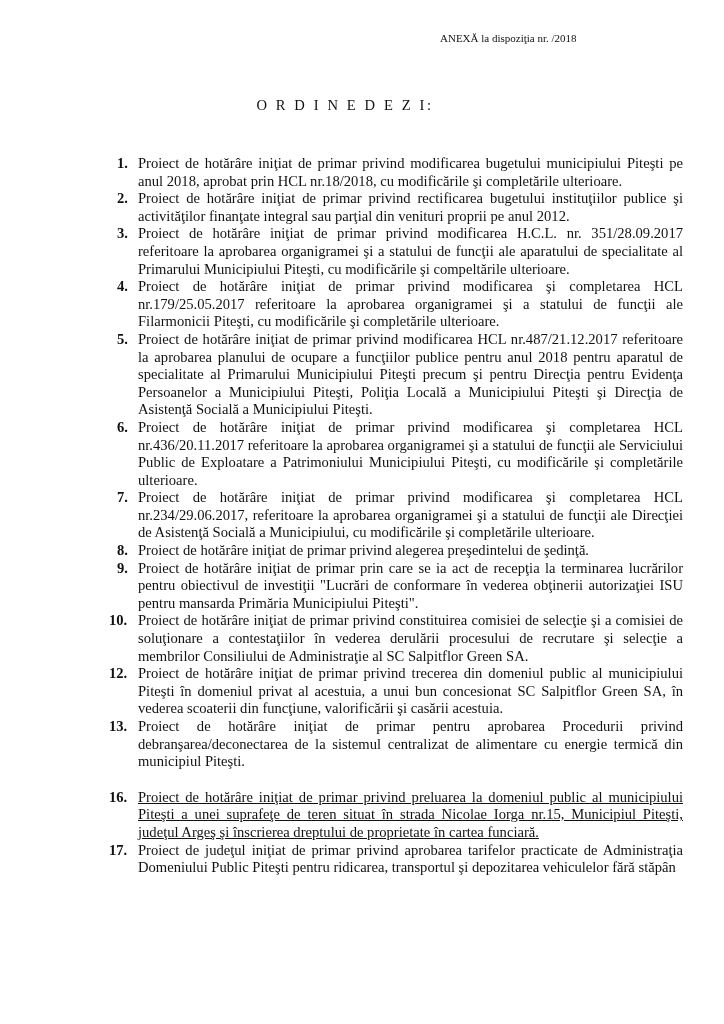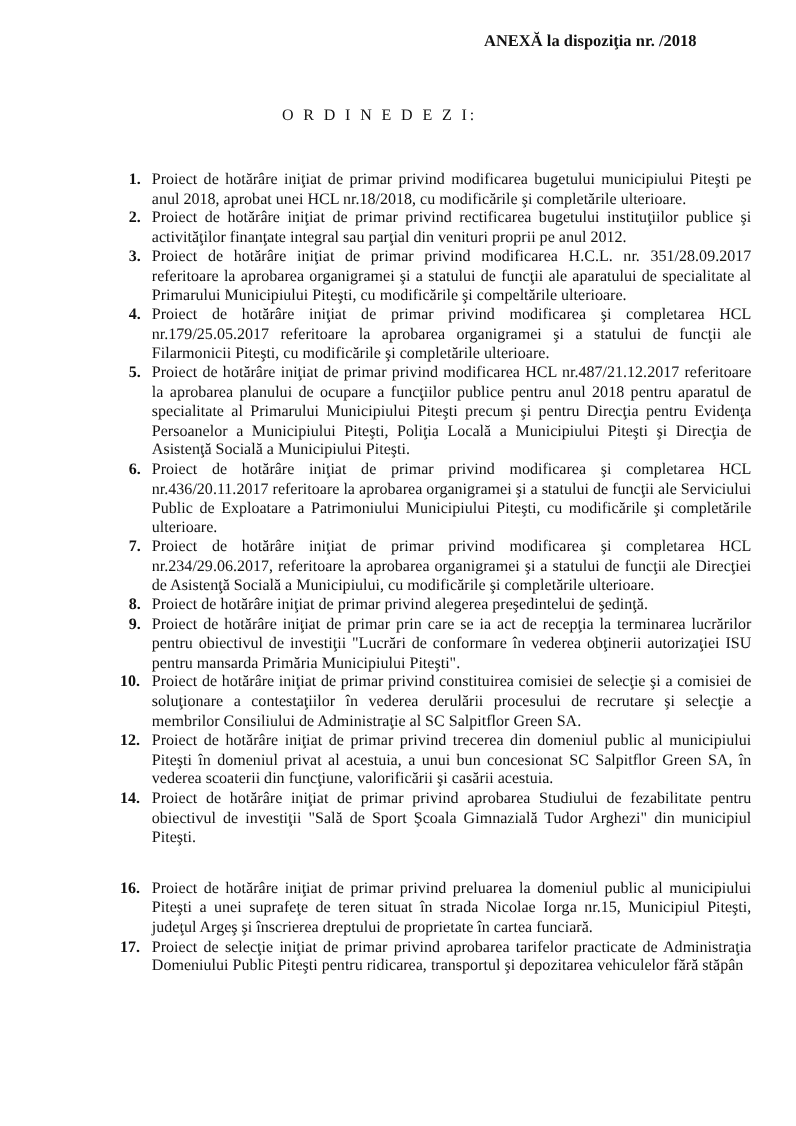--- a/index.html
+++ b/index.html
@@ -3,52 +3,52 @@
 <meta charset="utf-8">
 <style>
   html, body { margin: 0; padding: 0; background: #ffffff; }
   body {
     width: 724px; height: 1024px; overflow: hidden; position: relative;
     font-family: "Liberation Serif", "DejaVu Serif", serif;
     color: #111111;
   }
   .annex {
     position: absolute; top: 30px; left: 440px;
-    font-size: 15px; line-height: 17px; white-space: nowrap; font-weight: bold;
+    font-size: 11px; line-height: 17px; white-space: nowrap;
   }
   .title {
     position: absolute; top: 97px; left: 0; width: 668px;
     text-align: center; font-size: 14.6px; letter-spacing: 2.6px;
     padding-left: 22px; box-sizing: border-box;
   }
   .agenda {
     position: absolute; top: 155px; left: 117px; width: 566px;
     margin: 0; padding: 0; list-style: none;
     font-size: 14.6px; line-height: 17.6px;
   }
   .agenda li {
     position: relative; padding-left: 21px; text-align: justify;
   }
   .agenda li .num {
     position: absolute; left: 0; top: 0; font-weight: bold;
   }
   .agenda li.two-digit .num { left: -8px; }
   .agenda li .txt { display: block; }
-  .agenda li.gap { margin-top: 29px; }
+  .agenda li.gap { margin-top: 18px; text-decoration: underline; }
 </style>
 </head>
 <body>
 
 <div class="annex">ANEXĂ la dispoziţia nr. /2018</div>
 <div class="title">O R D I N E  D E  Z I:</div>
 
 <ol class="agenda">
   <li>
       <span class="num">1.</span>
-      <span class="txt">Proiect de hotărâre iniţiat de primar privind modificarea bugetului municipiului Piteşti pe anul 2018, aprobat unei HCL nr.18/2018, cu modificările şi completările ulterioare.</span>
+      <span class="txt">Proiect de hotărâre iniţiat de primar privind modificarea bugetului municipiului Piteşti pe anul 2018, aprobat prin HCL nr.18/2018, cu modificările şi completările ulterioare.</span>
     </li>
   <li>
       <span class="num">2.</span>
       <span class="txt">Proiect de hotărâre iniţiat de primar privind rectificarea bugetului instituţiilor publice şi activităţilor finanţate integral sau parţial din venituri proprii pe anul 2012.</span>
     </li>
   <li>
       <span class="num">3.</span>
       <span class="txt">Proiect de hotărâre iniţiat de primar privind modificarea H.C.L. nr. 351/28.09.2017 referitoare la aprobarea organigramei şi a statului de funcţii ale aparatului de specialitate al Primarului Municipiului Piteşti, cu modificările şi compeltările ulterioare.</span>
     </li>
   <li>
@@ -77,24 +77,24 @@
     </li>
   <li class="two-digit">
       <span class="num">10.</span>
       <span class="txt">Proiect de hotărâre iniţiat de primar privind constituirea comisiei de selecţie şi a comisiei de soluţionare a contestaţiilor în vederea derulării procesului de recrutare şi selecţie a membrilor Consiliului de Administraţie al SC Salpitflor Green SA.</span>
     </li>
   <li class="two-digit">
       <span class="num">12.</span>
       <span class="txt">Proiect de hotărâre iniţiat de primar privind trecerea din domeniul public al municipiului Piteşti în domeniul privat al acestuia, a unui bun concesionat SC Salpitflor Green SA, în vederea scoaterii din funcţiune, valorificării şi casării acestuia.</span>
     </li>
   <li class="two-digit">
-      <span class="num">14.</span>
-      <span class="txt">Proiect de hotărâre iniţiat de primar privind aprobarea Studiului de fezabilitate pentru obiectivul de investiţii "Sală de Sport Şcoala Gimnazială Tudor Arghezi" din municipiul Piteşti.</span>
+      <span class="num">13.</span>
+      <span class="txt">Proiect de hotărâre iniţiat de primar pentru aprobarea Procedurii privind debranşarea/deconectarea de la sistemul centralizat de alimentare cu energie termică din municipiul Piteşti.</span>
     </li>
   <li class="two-digit gap">
       <span class="num">16.</span>
       <span class="txt">Proiect de hotărâre iniţiat de primar privind preluarea la domeniul public al municipiului Piteşti a unei suprafeţe de teren situat în strada Nicolae Iorga nr.15, Municipiul Piteşti, judeţul Argeş şi înscrierea dreptului de proprietate în cartea funciară.</span>
     </li>
   <li class="two-digit">
       <span class="num">17.</span>
-      <span class="txt">Proiect de selecţie iniţiat de primar privind aprobarea tarifelor practicate de Administraţia Domeniului Public Piteşti pentru ridicarea, transportul şi depozitarea vehiculelor fără stăpân</span>
+      <span class="txt">Proiect de judeţul iniţiat de primar privind aprobarea tarifelor practicate de Administraţia Domeniului Public Piteşti pentru ridicarea, transportul şi depozitarea vehiculelor fără stăpân</span>
     </li>
 </ol>
 
 </body></html>

